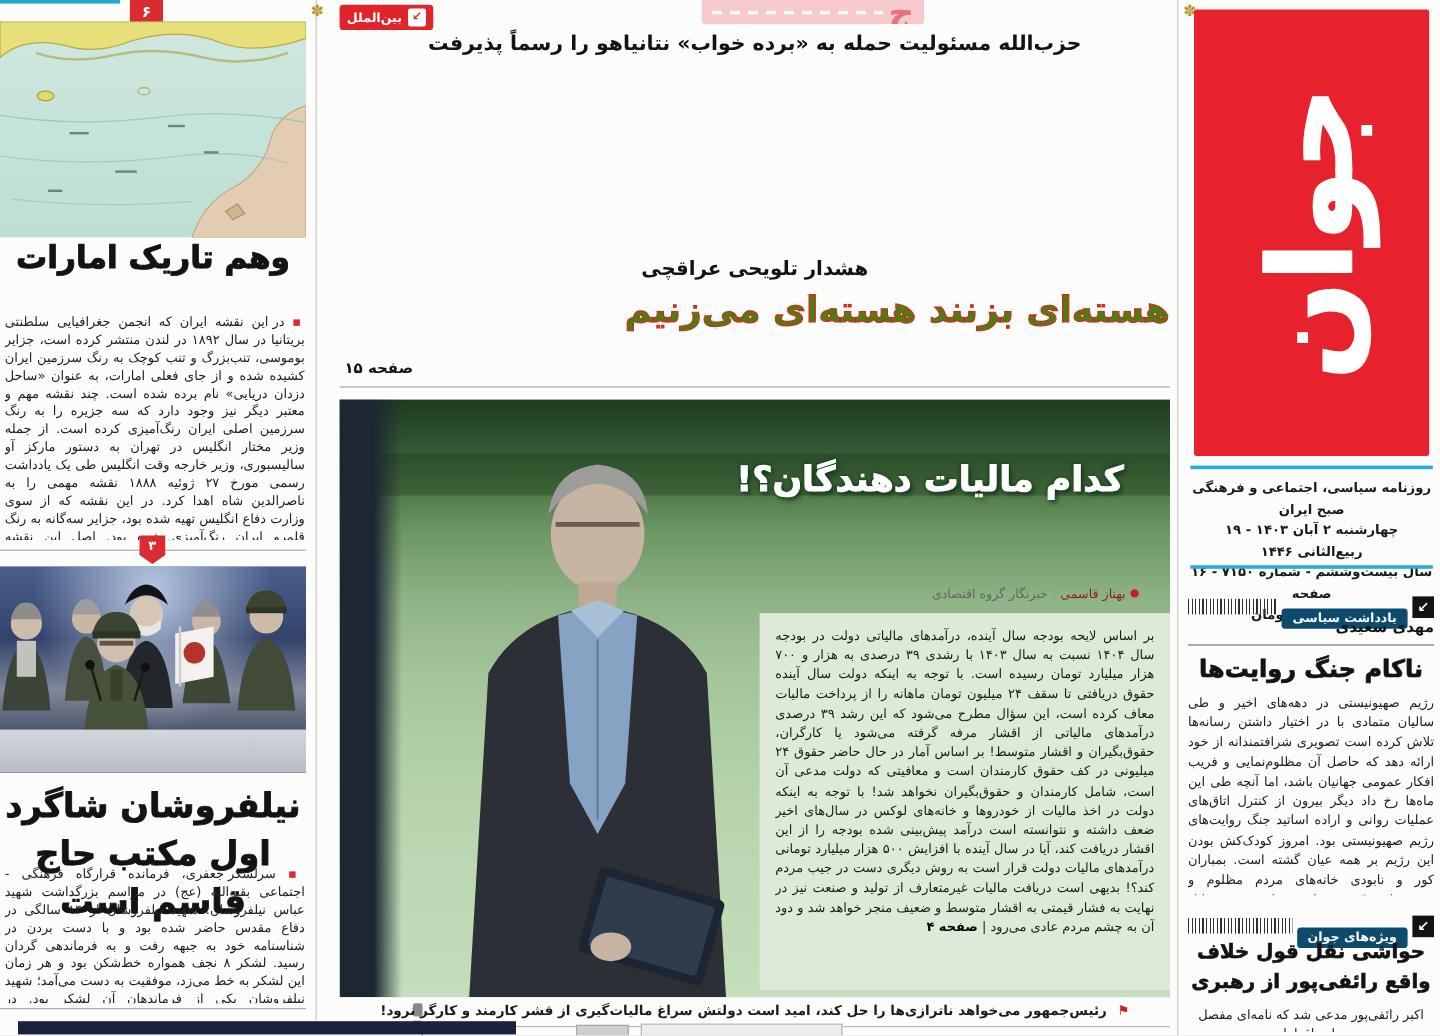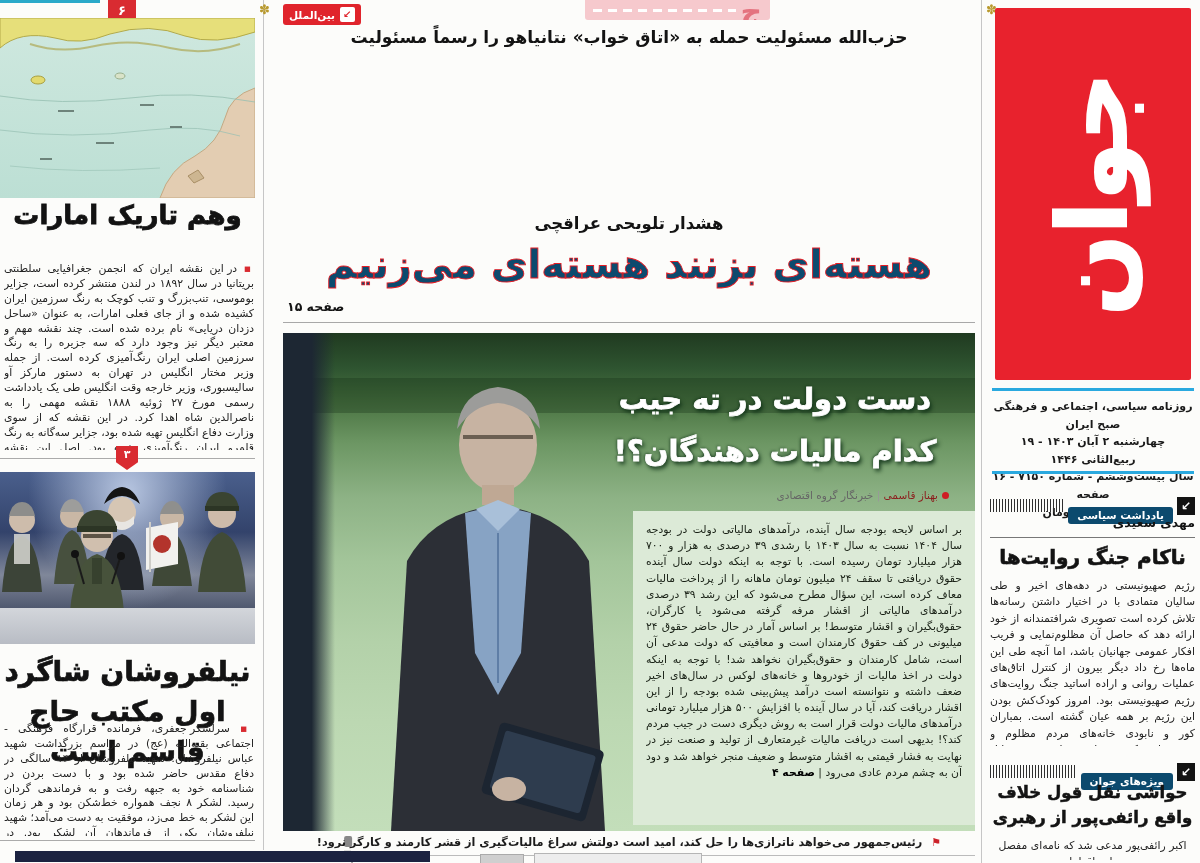--- a/index.html
+++ b/index.html
@@ -40,22 +40,22 @@
   .tab-label{color:#fff;font-size:10.5px;font-weight:bold;}
   .watermark{position:absolute;left:585px;top:0;width:185px;height:20px;background:#f6c9cd;
              overflow:hidden;border-radius:0 0 3px 3px;}
   .watermark-glyph{position:absolute;right:8px;top:-6px;color:#e4737f;font-size:30px;font-weight:bold;}
   .watermark-dash{position:absolute;left:8px;right:34px;top:9px;height:3px;
                   background:repeating-linear-gradient(90deg,#fff 0 9px,transparent 9px 15px);}
   .kicker{position:absolute;left:283px;top:27px;width:692px;font-size:17px;font-weight:bold;text-align:center;}
   .headline{position:absolute;left:283px;top:52px;width:692px;text-align:center;font-size:46px;
             font-weight:bold;line-height:1.45;color:#0c0c0c;-webkit-text-stroke:1.3px #0c0c0c;}
   .subhead{position:absolute;left:283px;top:214px;width:692px;text-align:center;font-size:16.5px;font-weight:bold;}
-  .redhead{position:absolute;left:283px;top:241px;width:692px;text-align:center;font-size:40px;
-           font-weight:bold;color:#0c4a6e;-webkit-text-stroke:0.9px #e51d25;}
+  .redhead{position:absolute;left:283px;top:241px;width:692px;font-size:30px;
+           font-weight:bold;color:#4d7c0f;-webkit-text-stroke:0.9px #e51d25;}
   .pageref-lead{position:absolute;left:287px;top:299px;font-size:12.5px;font-weight:bold;}
 
   
   .photo-main{position:absolute;left:283px;top:333px;width:692px;height:498px;overflow:hidden;
     background:linear-gradient(180deg,#203a20 0%,#2e5430 7%,#47703f 13%,#6c9663 22%,#8db285 33%,
                #a3c59a 46%,#b3d1a9 62%,#bcd8b2 78%,#c3deba 100%);}
   .photo-main:before{content:"";position:absolute;left:0;top:9%;width:100%;height:7%;
     background:rgba(18,42,20,.30);}
   .photo-main:after{content:"";position:absolute;left:0;top:0;width:52px;height:100%;
     background:linear-gradient(90deg,#1d2733 55%,rgba(29,39,51,0));}
@@ -145,21 +145,21 @@
   <div class="flower" style="left:259px;top:2px;">✽</div>
   <div class="tab">
     <span class="tab-icon">↙</span>
     <span class="tab-label">بین‌الملل</span>
   </div>
   <div class="watermark">
     <span class="watermark-glyph">ج</span>
     <span class="watermark-dash"></span>
   </div>
 
-  <div class="kicker">حزب‌الله مسئولیت حمله به «اتاق خواب» نتانیاهو را رسماً مسئولیت</div>
+  <div class="kicker">حزب‌الله مسئولیت حمله به «برده خواب» نتانیاهو را رسماً پذیرفت</div>
   <div class="subhead">هشدار تلویحی عراقچی</div>
   <div class="redhead">هسته‌ای بزنند هسته‌ای می‌زنیم</div>
   <div class="pageref-lead">صفحه ۱۵</div>
   <div class="hrule" style="left:283px;top:322px;width:692px;border-color:#a8a8a8;"></div>
 
   <div class="photo-main">
     <svg width="370" height="498" viewBox="0 0 370 498" style="position:absolute;left:30px;top:0;">
       <ellipse cx="185" cy="112" rx="39" ry="47" fill="#c7b3a2"></ellipse>
       <path d="M144,96 Q148,58 185,54 Q224,58 227,96 Q210,72 185,70 Q160,72 144,96 Z" fill="#9c9c9a"></path>
       <rect x="150" y="102" width="70" height="4" fill="#6b5f52"></rect>
@@ -168,21 +168,20 @@
       <path d="M152,180 L185,172 L218,180 L208,320 L185,362 L162,320 Z" fill="#87a3c4"></path>
       <path d="M163,176 L185,198 L207,176 L185,167 Z" fill="#a9c0d9"></path>
       <line x1="185" y1="200" x2="185" y2="350" stroke="#5f7ea6" stroke-width="2"></line>
       <g transform="rotate(16 230 438)">
         <rect x="176" y="402" width="108" height="74" rx="5" fill="#1c2531"></rect>
         <rect x="183" y="409" width="94" height="60" rx="3" fill="#2e3c4e"></rect>
       </g>
       <ellipse cx="196" cy="456" rx="17" ry="12" fill="#c7b3a2"></ellipse>
     </svg>
     <div class="overlay-title">
-      <div>دست دولت در ته جیب</div>
       <div>کدام مالیات دهندگان؟!</div>
     </div>
     <div class="byline">
       <span class="dot"></span><span class="byline-name">بهناز قاسمی</span>
       <span class="byline-role">خبرنگار گروه اقتصادی</span>
     </div>
     <div class="eco-panel">
       <div class="eco-body">
         <span>بر اساس لایحه بودجه سال آینده، درآمدهای مالیاتی دولت در بودجه سال ۱۴۰۴ نسبت به سال ۱۴۰۳ با رشدی ۳۹ درصدی به هزار و ۷۰۰ هزار میلیارد تومان رسیده است. با توجه به اینکه دولت سال آینده حقوق دریافتی تا سقف ۲۴ میلیون تومان ماهانه را از پرداخت مالیات معاف کرده است، این سؤال مطرح می‌شود که این رشد ۳۹ درصدی درآمدهای مالیاتی از اقشار مرفه گرفته می‌شود یا کارگران، حقوق‌بگیران و اقشار متوسط! بر اساس آمار در حال حاضر حقوق ۲۴ میلیونی در کف حقوق کارمندان است و معافیتی که دولت مدعی آن است، شامل کارمندان و حقوق‌بگیران نخواهد شد! با توجه به اینکه دولت در اخذ مالیات از خودروها و خانه‌های لوکس در سال‌های اخیر ضعف داشته و نتوانسته است درآمد پیش‌بینی شده بودجه را از این اقشار دریافت کند، آیا در سال آینده با افزایش ۵۰۰ هزار میلیارد تومانی درآمدهای مالیات دولت قرار است به روش دیگری دست در جیب مردم کند؟! بدیهی است دریافت مالیات غیرمتعارف از تولید و صنعت نیز در نهایت به فشار قیمتی به اقشار متوسط و ضعیف منجر خواهد شد و دود آن به چشم مردم عادی می‌رود | </span><b>صفحه ۴</b>
       </div>

